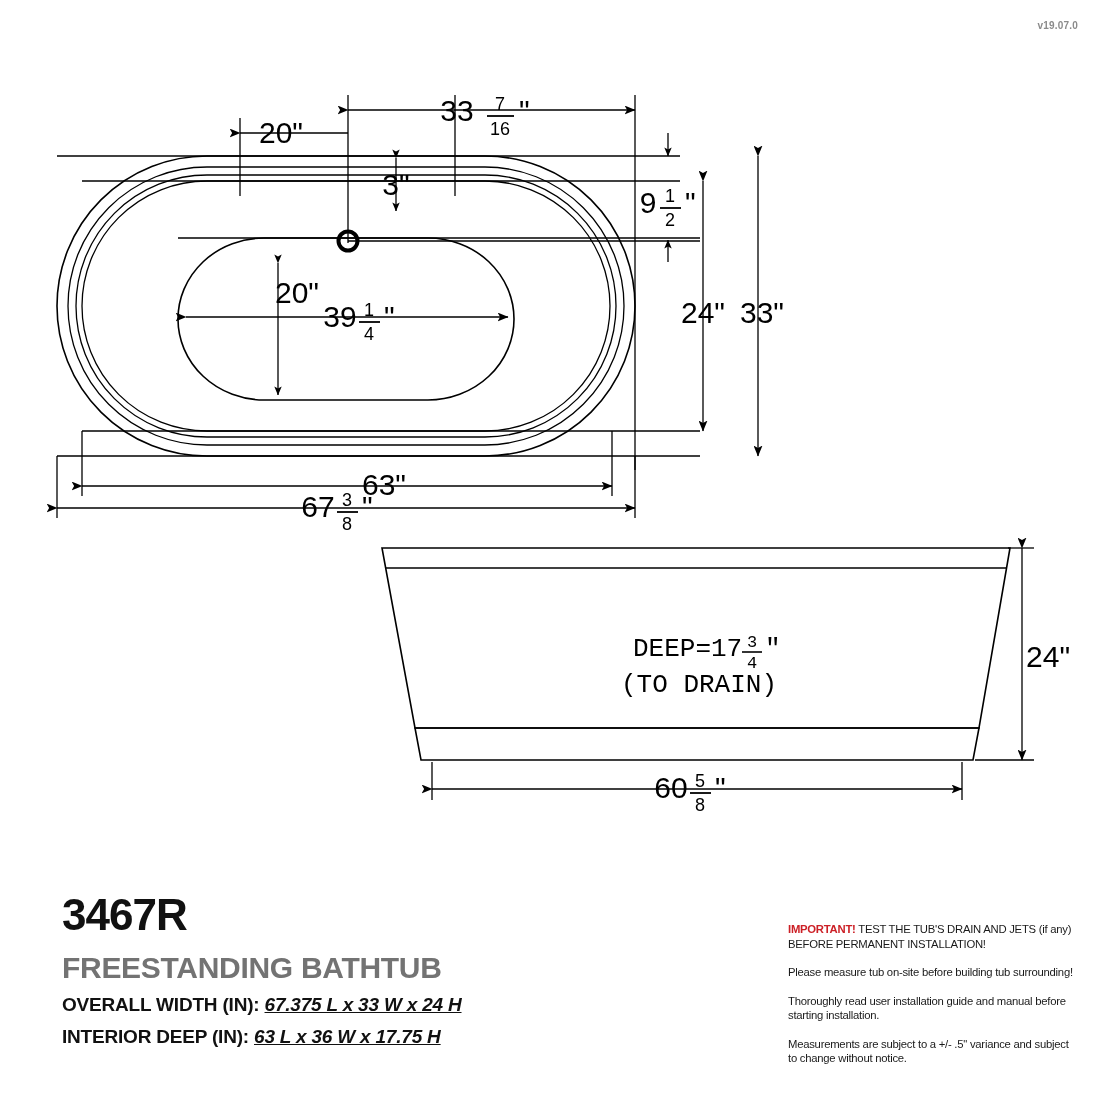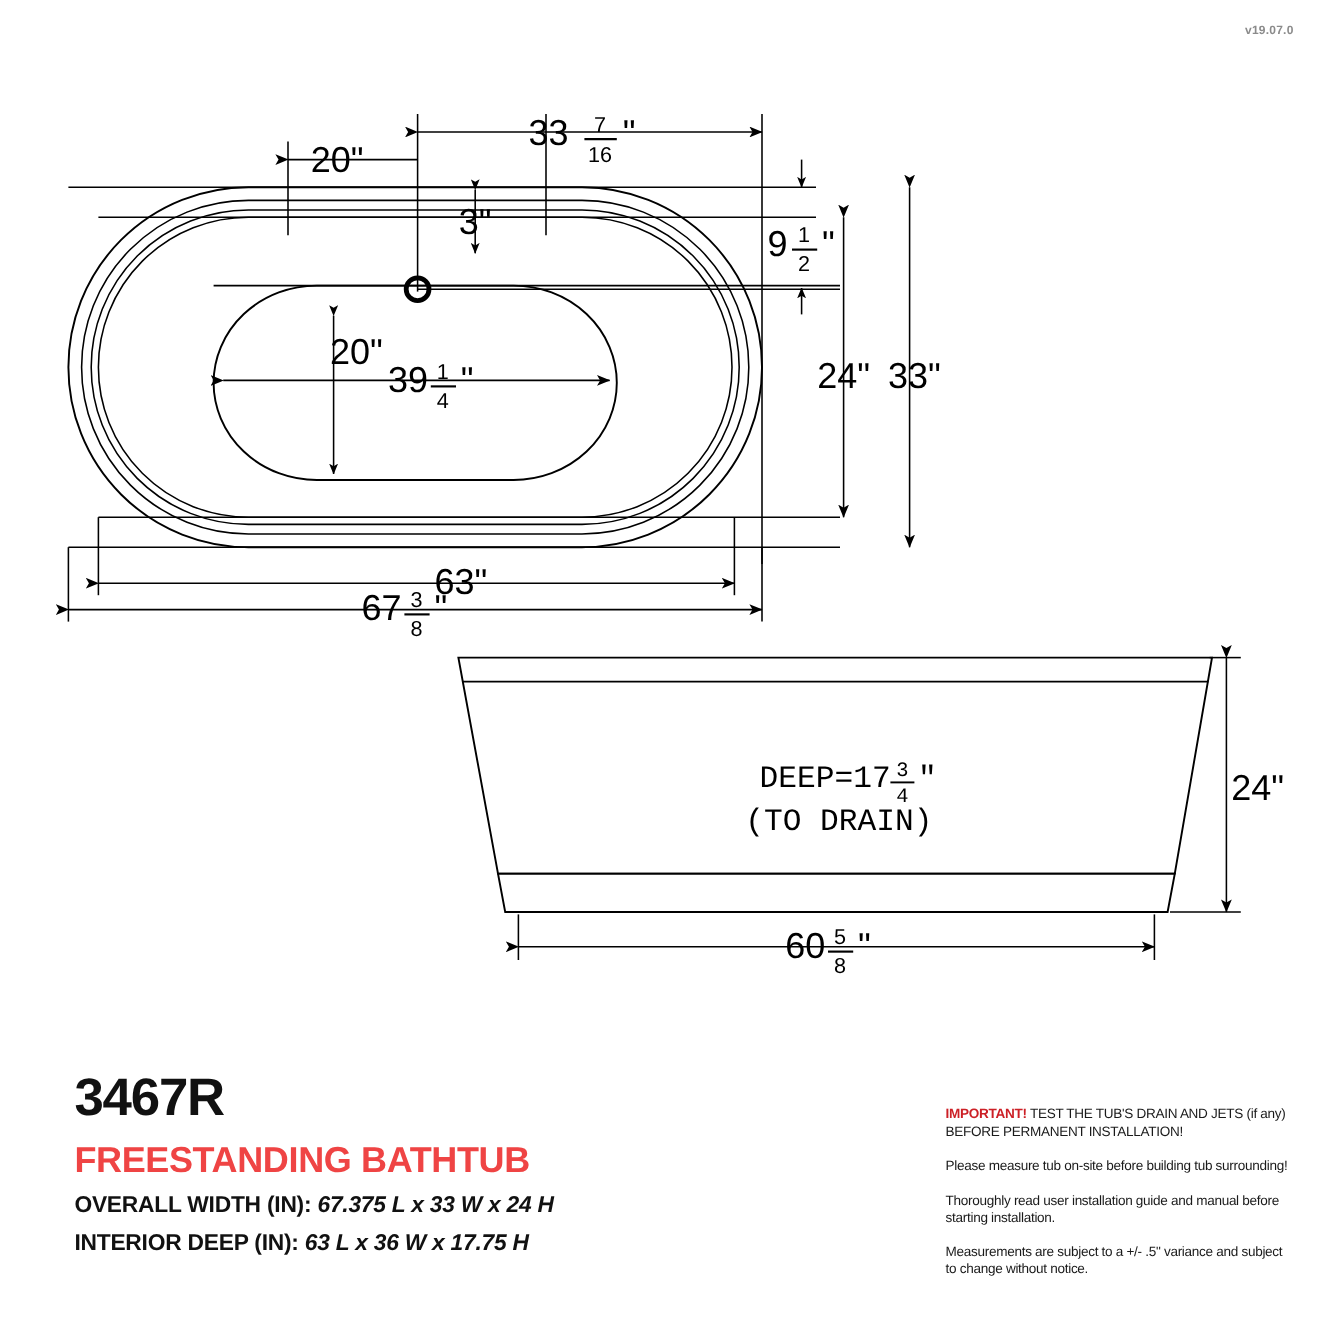--- a/index.html
+++ b/index.html
@@ -45,34 +45,34 @@
     letter-spacing: -1px;
     color: #111;
     margin: 0;
   }
   .product-type {
     font-family: "Liberation Sans", sans-serif;
     font-weight: bold;
     font-size: 30px;
     line-height: 38px;
     letter-spacing: -0.3px;
-    color: #ef4444;
+    color: #737373;
     margin: 3px 0 0 0;
   }
   .spec-line {
     font-family: "Liberation Sans", sans-serif;
     font-weight: bold;
     font-size: 19px;
     line-height: 28px;
     color: #111;
     letter-spacing: -0.2px;
     margin-top: 4px;
     white-space: nowrap;
   }
-  .spec-line .dim { font-style: italic; font-weight: bold; }
+  .spec-line .dim { font-style: italic; font-weight: bold; text-decoration: underline; }
 
   .notes-block {
     position: absolute;
     left: 788px;
     top: 908px;
     width: 292px;
   }
   .note {
     font-family: "Liberation Sans", sans-serif;
     font-size: 11.3px;

